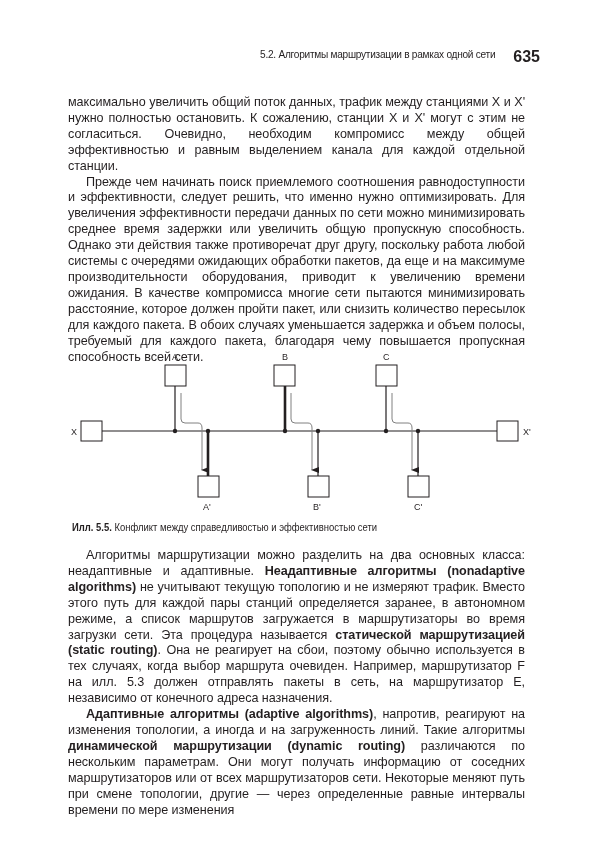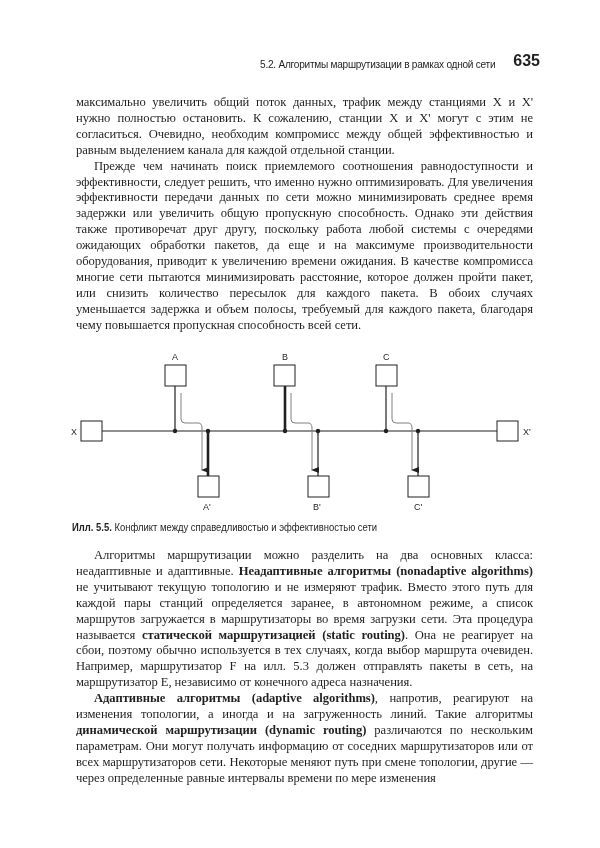--- a/index.html
+++ b/index.html
@@ -1,26 +1,26 @@
 <!DOCTYPE html>
 <html><head>
 <meta charset="utf-8">
 <style>
   html, body { margin: 0; padding: 0; background: #ffffff; }
   body { width: 600px; height: 848px; position: relative; overflow: hidden; color: #231f20; }
   .header {
     position: absolute; left: 72px; right: 60px; top: 48px; height: 22px;
-    display: flex; justify-content: flex-end; align-items: flex-end;
+    display: flex; justify-content: flex-end; align-items: flex-start;
     font-family: "Liberation Sans", sans-serif;
   }
   .header .section { font-size: 11.5px; letter-spacing: -0.3px; transform: scaleX(0.88); transform-origin: right; margin-right: 18px; }
   .header .pageno { font-size: 16px; font-weight: bold; }
   .body-text {
-    position: absolute; left: 76px; width: 457px;
-    font-family: Liberation Serif, serif; font-size: 12.6px; line-height: 15.9px;
+    position: absolute; left: 68px; width: 457px;
+    font-family: Liberation Sans, sans-serif; font-size: 12.6px; line-height: 15.9px;
     text-align: justify; letter-spacing: -0.05px;
   }
   .body-text p { margin: 0; text-indent: 0; }
   .body-text p.indent { text-indent: 18px; }
   .body-text b { font-weight: bold; }
   .block1 { top: 95px; }
   .block2 { top: 548px; }
   .figure { position: absolute; left: 60px; top: 345px; width: 480px; height: 170px; }
   .caption {
     position: absolute; left: 72px; top: 521px;

